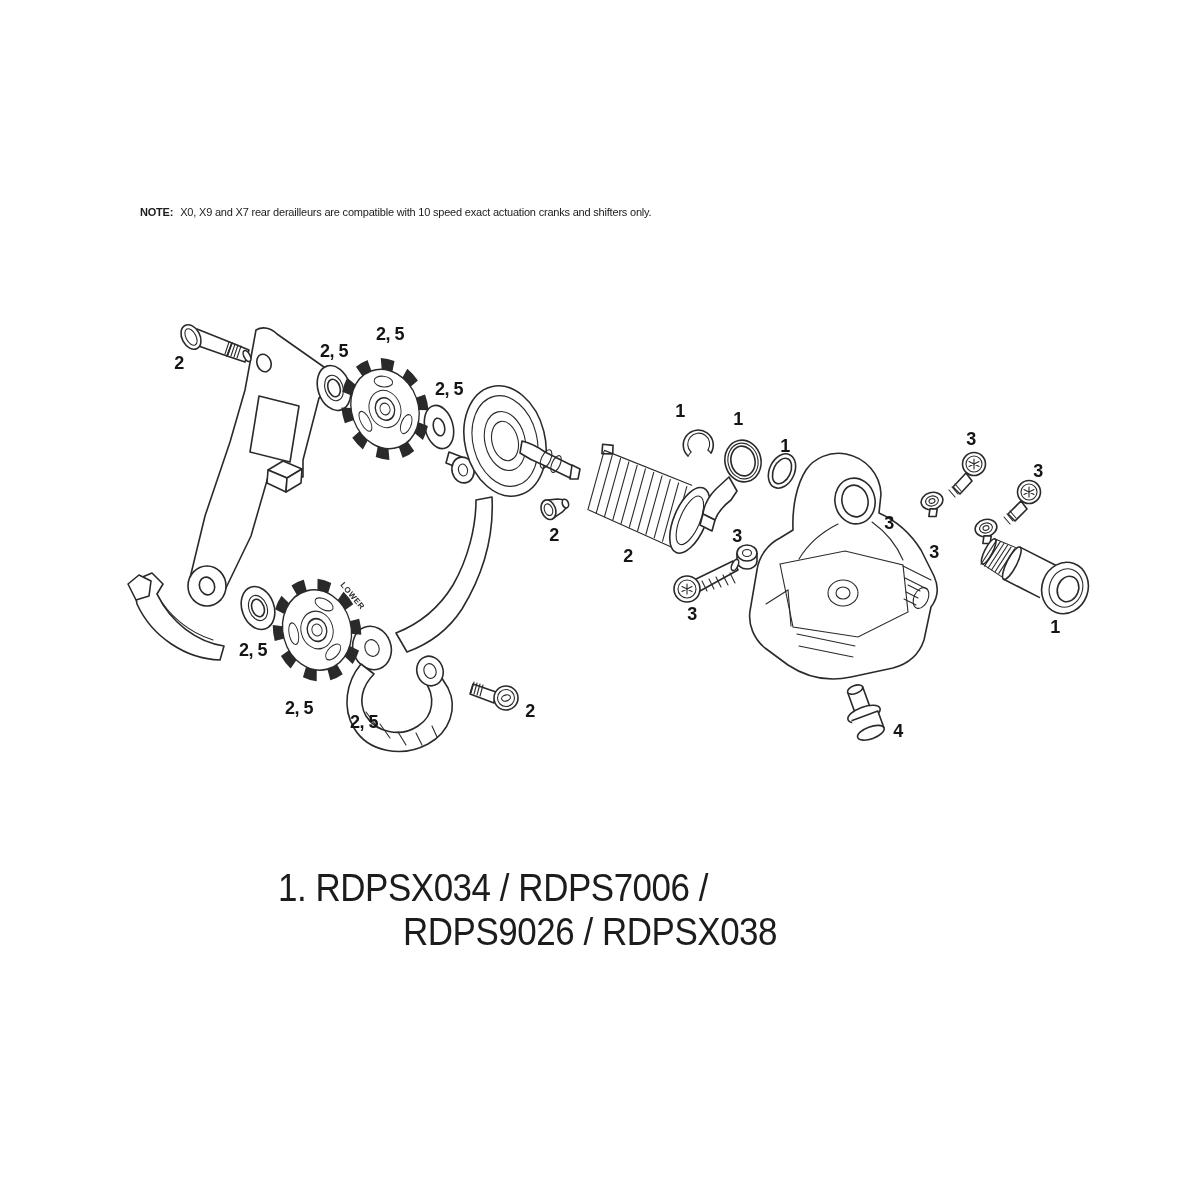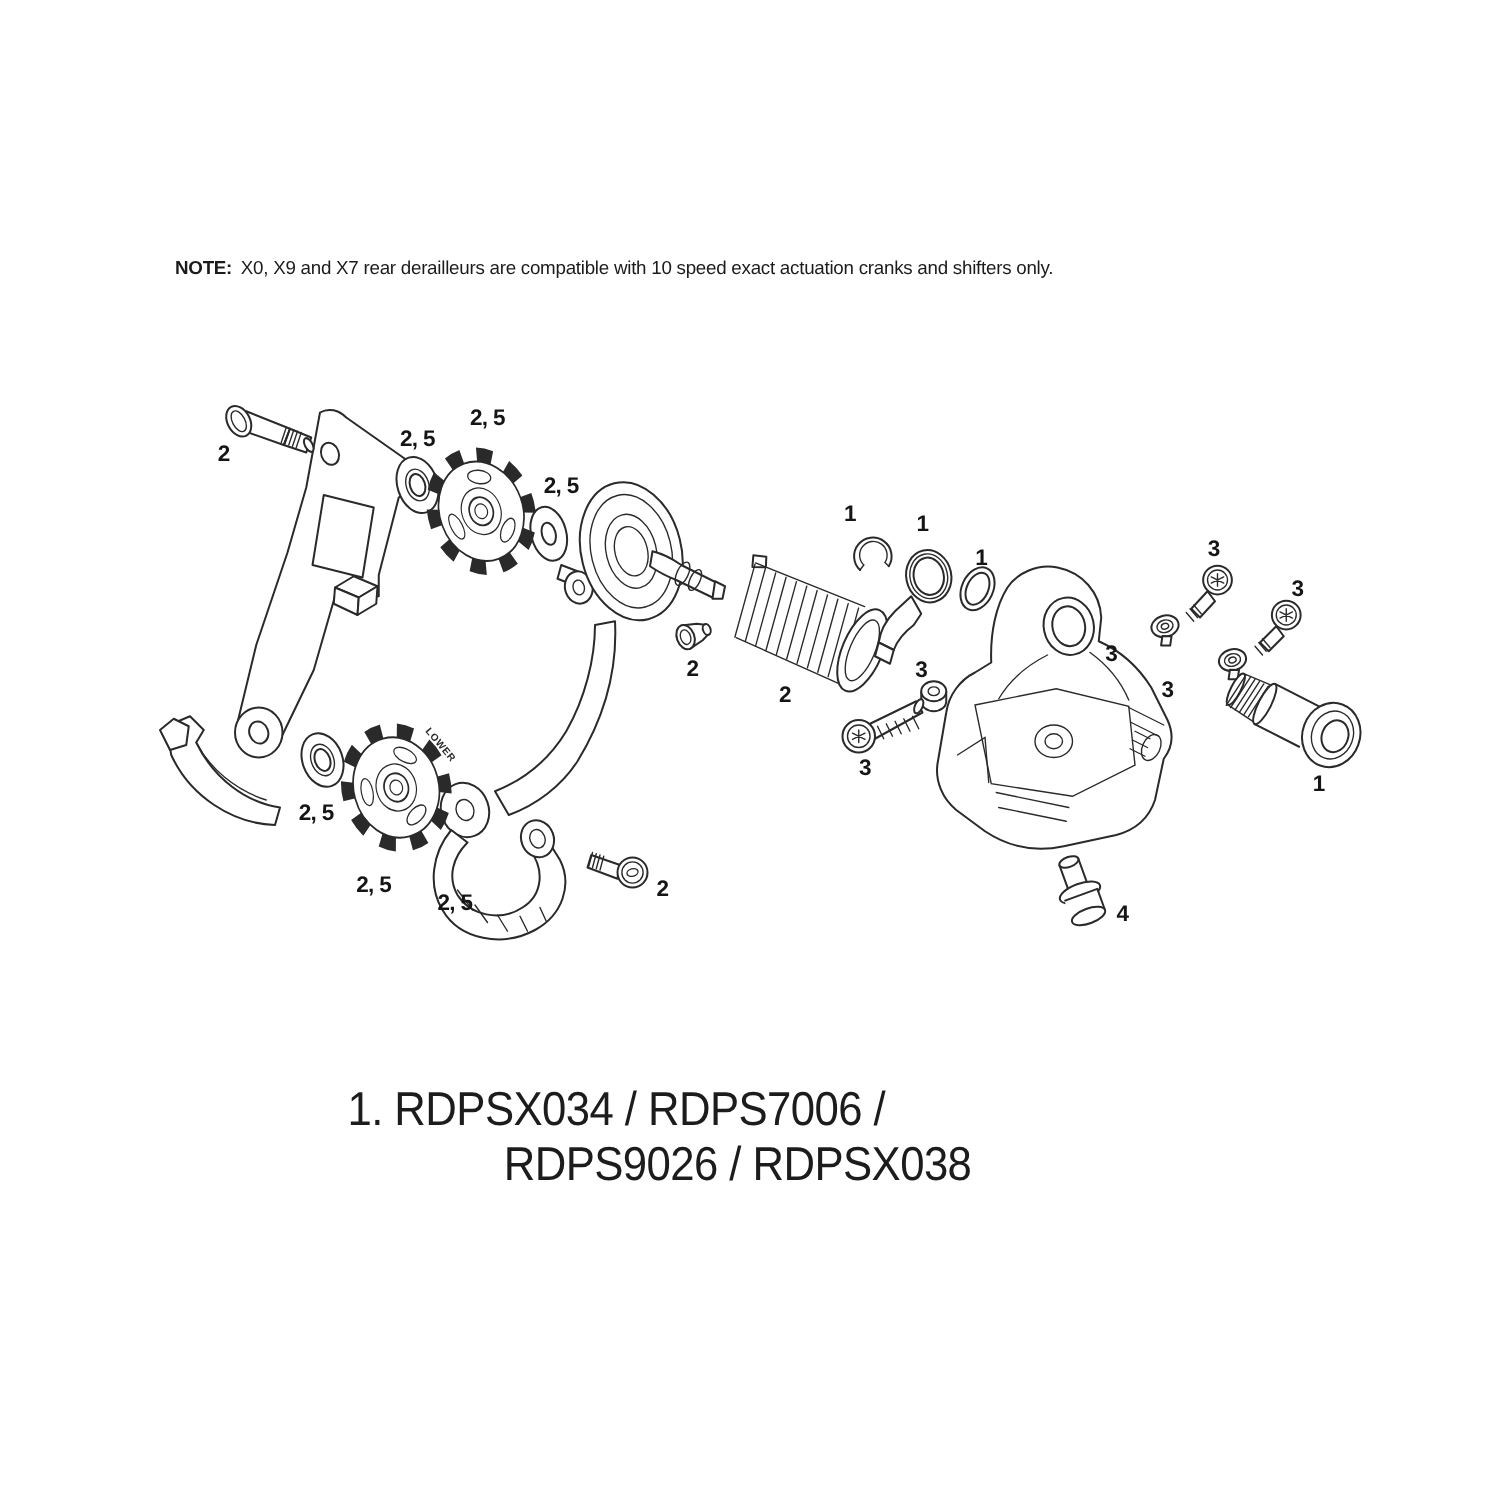--- a/index.html
+++ b/index.html
@@ -1,18 +1,18 @@
 <!DOCTYPE html>
 <html><head>
 <meta charset="utf-8">
 <style>
   html,body{margin:0;padding:0;background:#ffffff;}
   body{width:1200px;height:1200px;position:relative;overflow:hidden;
        font-family:"Liberation Sans",sans-serif;color:#111;}
-  .note{position:absolute;left:140px;top:206px;font-size:15px;letter-spacing:-0.2px;
+  .note{position:absolute;left:140px;top:206px;font-size:11px;letter-spacing:-0.2px;
         white-space:nowrap;color:#1b1b1b;text-align:right;}
   .note-label{font-weight:bold;margin-right:7px;}
   .caption-line{position:absolute;font-size:38px;letter-spacing:-0.5px;color:#1c1c1c;
         transform:scaleX(0.92);transform-origin:left top;white-space:nowrap;line-height:1;}
   #cap1{left:278px;top:869px;}
   #cap2{left:403px;top:913px;}
   svg{position:absolute;left:0;top:0;}
   .ln{fill:none;stroke:#2a2a2a;stroke-width:1.6;stroke-linejoin:round;stroke-linecap:round;}
   .lnf{fill:#ffffff;stroke:#2a2a2a;stroke-width:1.6;stroke-linejoin:round;}
   .fine{fill:none;stroke:#2a2a2a;stroke-width:1.1;stroke-linecap:round;}

